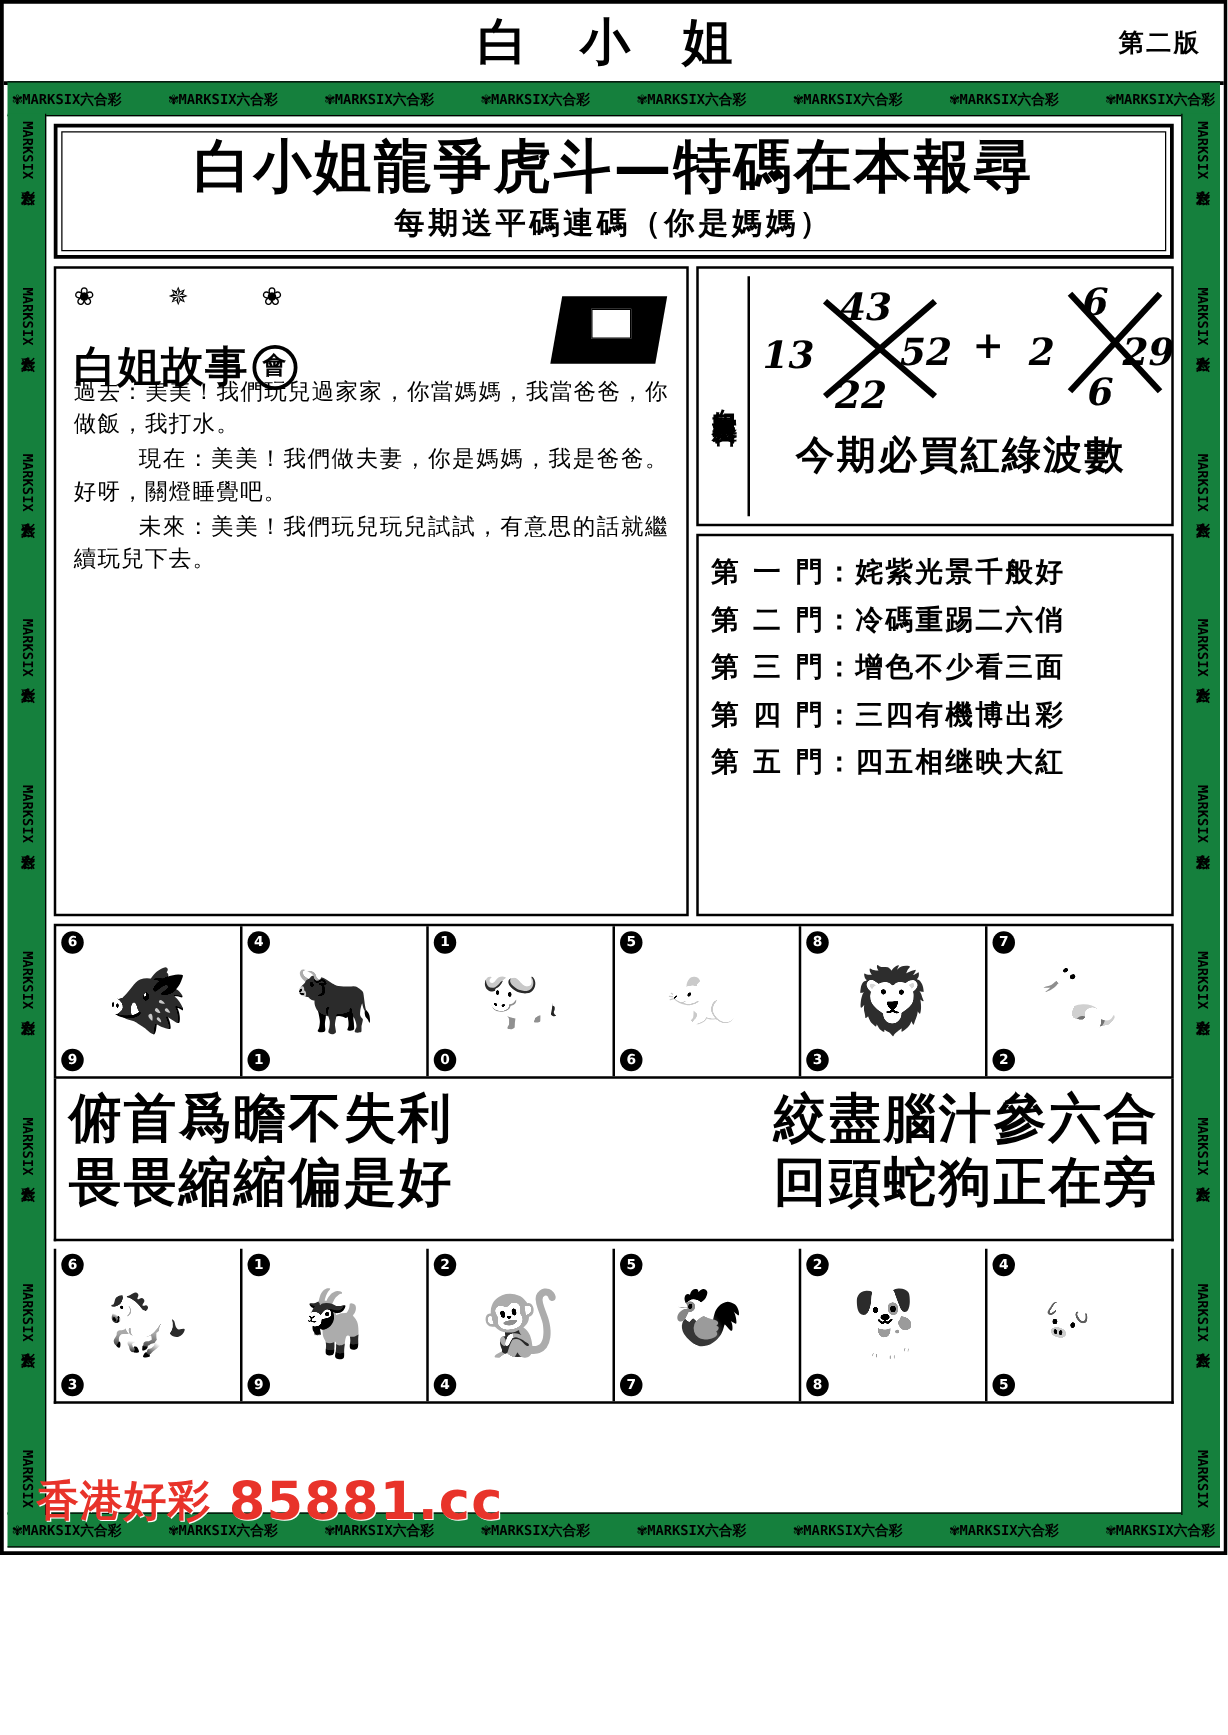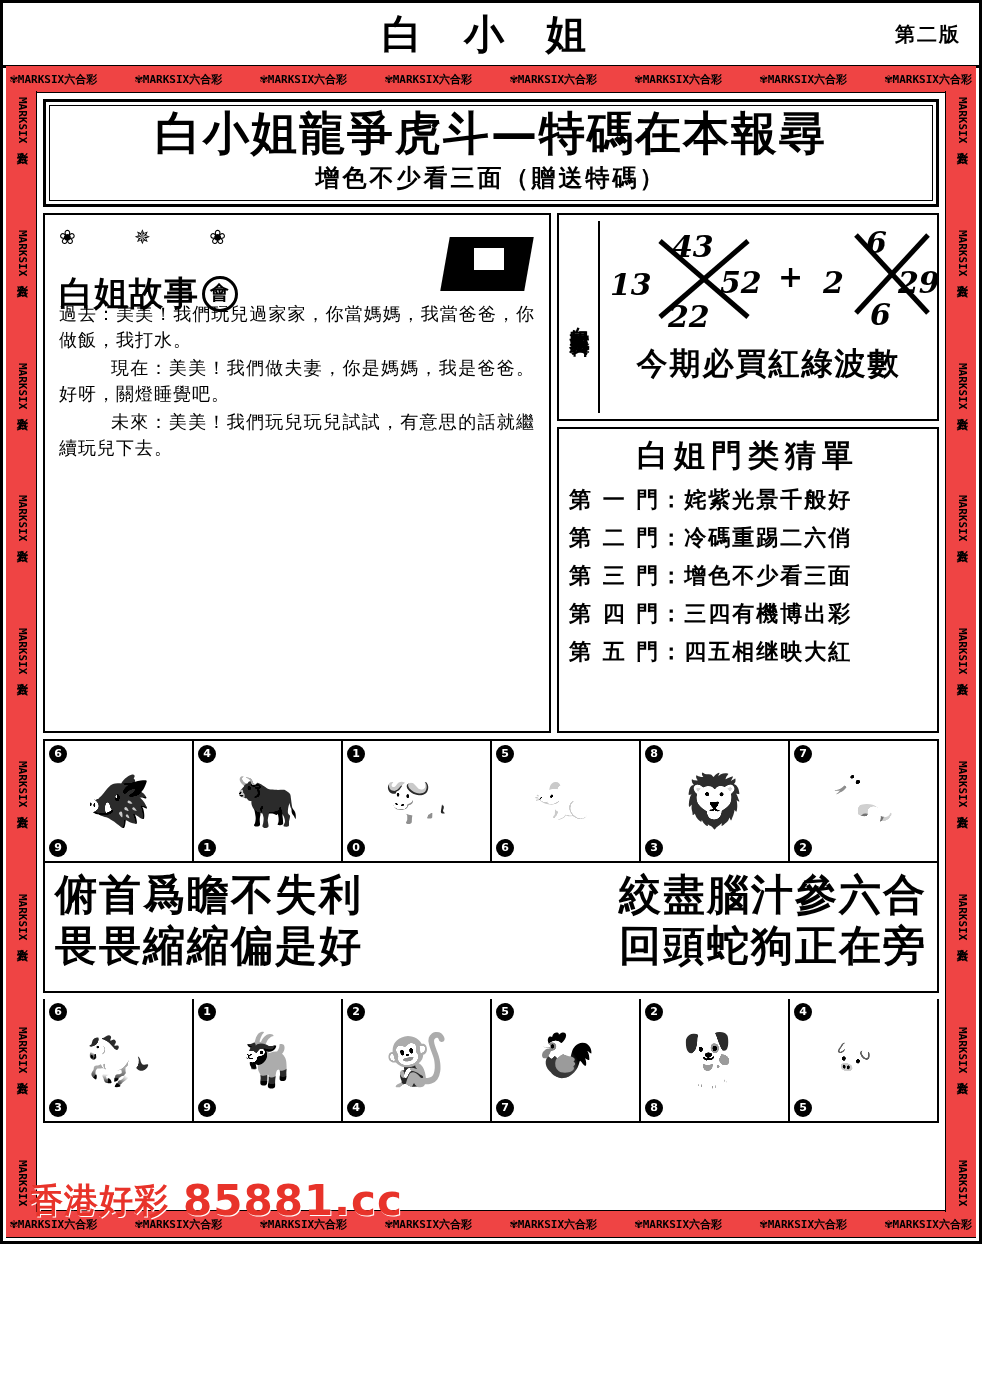--- a/index.html
+++ b/index.html
@@ -36,21 +36,21 @@
     right:18px;top:50%;
     transform:translateY(-50%);
     font-size:20px;
     font-weight:bold;
     letter-spacing:2px;
   }
   
   .band{
     position:absolute;
     overflow:hidden;
-    background:#ef4444;
+    background:#15803d;
     font-family:"DejaVu Sans Mono","Liberation Mono",monospace;
     font-size:11px;
     font-weight:bold;
     white-space:nowrap;
     letter-spacing:0px;
   }
   .band-top{
     left:3px;right:3px;top:62px;height:26px;
     border-top:1px solid #000;border-bottom:1px solid #000;
     display:flex;align-items:center;
@@ -386,21 +386,21 @@
         <span class="vtext">MARKSIX六合彩</span>
         <span class="vtext">MARKSIX六合彩</span>
         <span class="vtext">MARKSIX六合彩</span>
       </div>
   </div>
 
   <div class="content">
 
     <div class="headline-box">
       <div class="headline-main">白小姐龍爭虎斗—特碼在本報尋</div>
-      <div class="headline-sub">增色不少看三面（贈送特碼）</div>
+      <div class="headline-sub">每期送平碼連碼（你是媽媽）</div>
     </div>
 
     <div class="cols">
 
       <div class="col-left">
         <div class="story-head">
           <div>
             <div class="tulips">❀ ✵ ❀</div>
             <div class="story-logo">
               <span>白姐故事</span>
@@ -437,21 +437,20 @@
                 <line x1="140" y1="20" x2="52" y2="96" stroke="#000" stroke-width="5"></line>
                 <line x1="248" y1="14" x2="320" y2="92" stroke="#000" stroke-width="5"></line>
                 <line x1="320" y1="14" x2="248" y2="92" stroke="#000" stroke-width="5"></line>
               </svg>
             </div>
             <div class="ref-slogan">今期必買紅綠波數</div>
           </div>
         </div>
 
         <div class="gate-box">
-          <div class="gate-title">白姐門类猜單</div>
           <div class="gate-row">第 一 門：姹紫光景千般好</div>
           <div class="gate-row">第 二 門：冷碼重踢二六俏</div>
           <div class="gate-row">第 三 門：增色不少看三面</div>
           <div class="gate-row">第 四 門：三四有機博出彩</div>
           <div class="gate-row">第 五 門：四五相继映大紅</div>
         </div>
 
       </div>
     </div>
 

